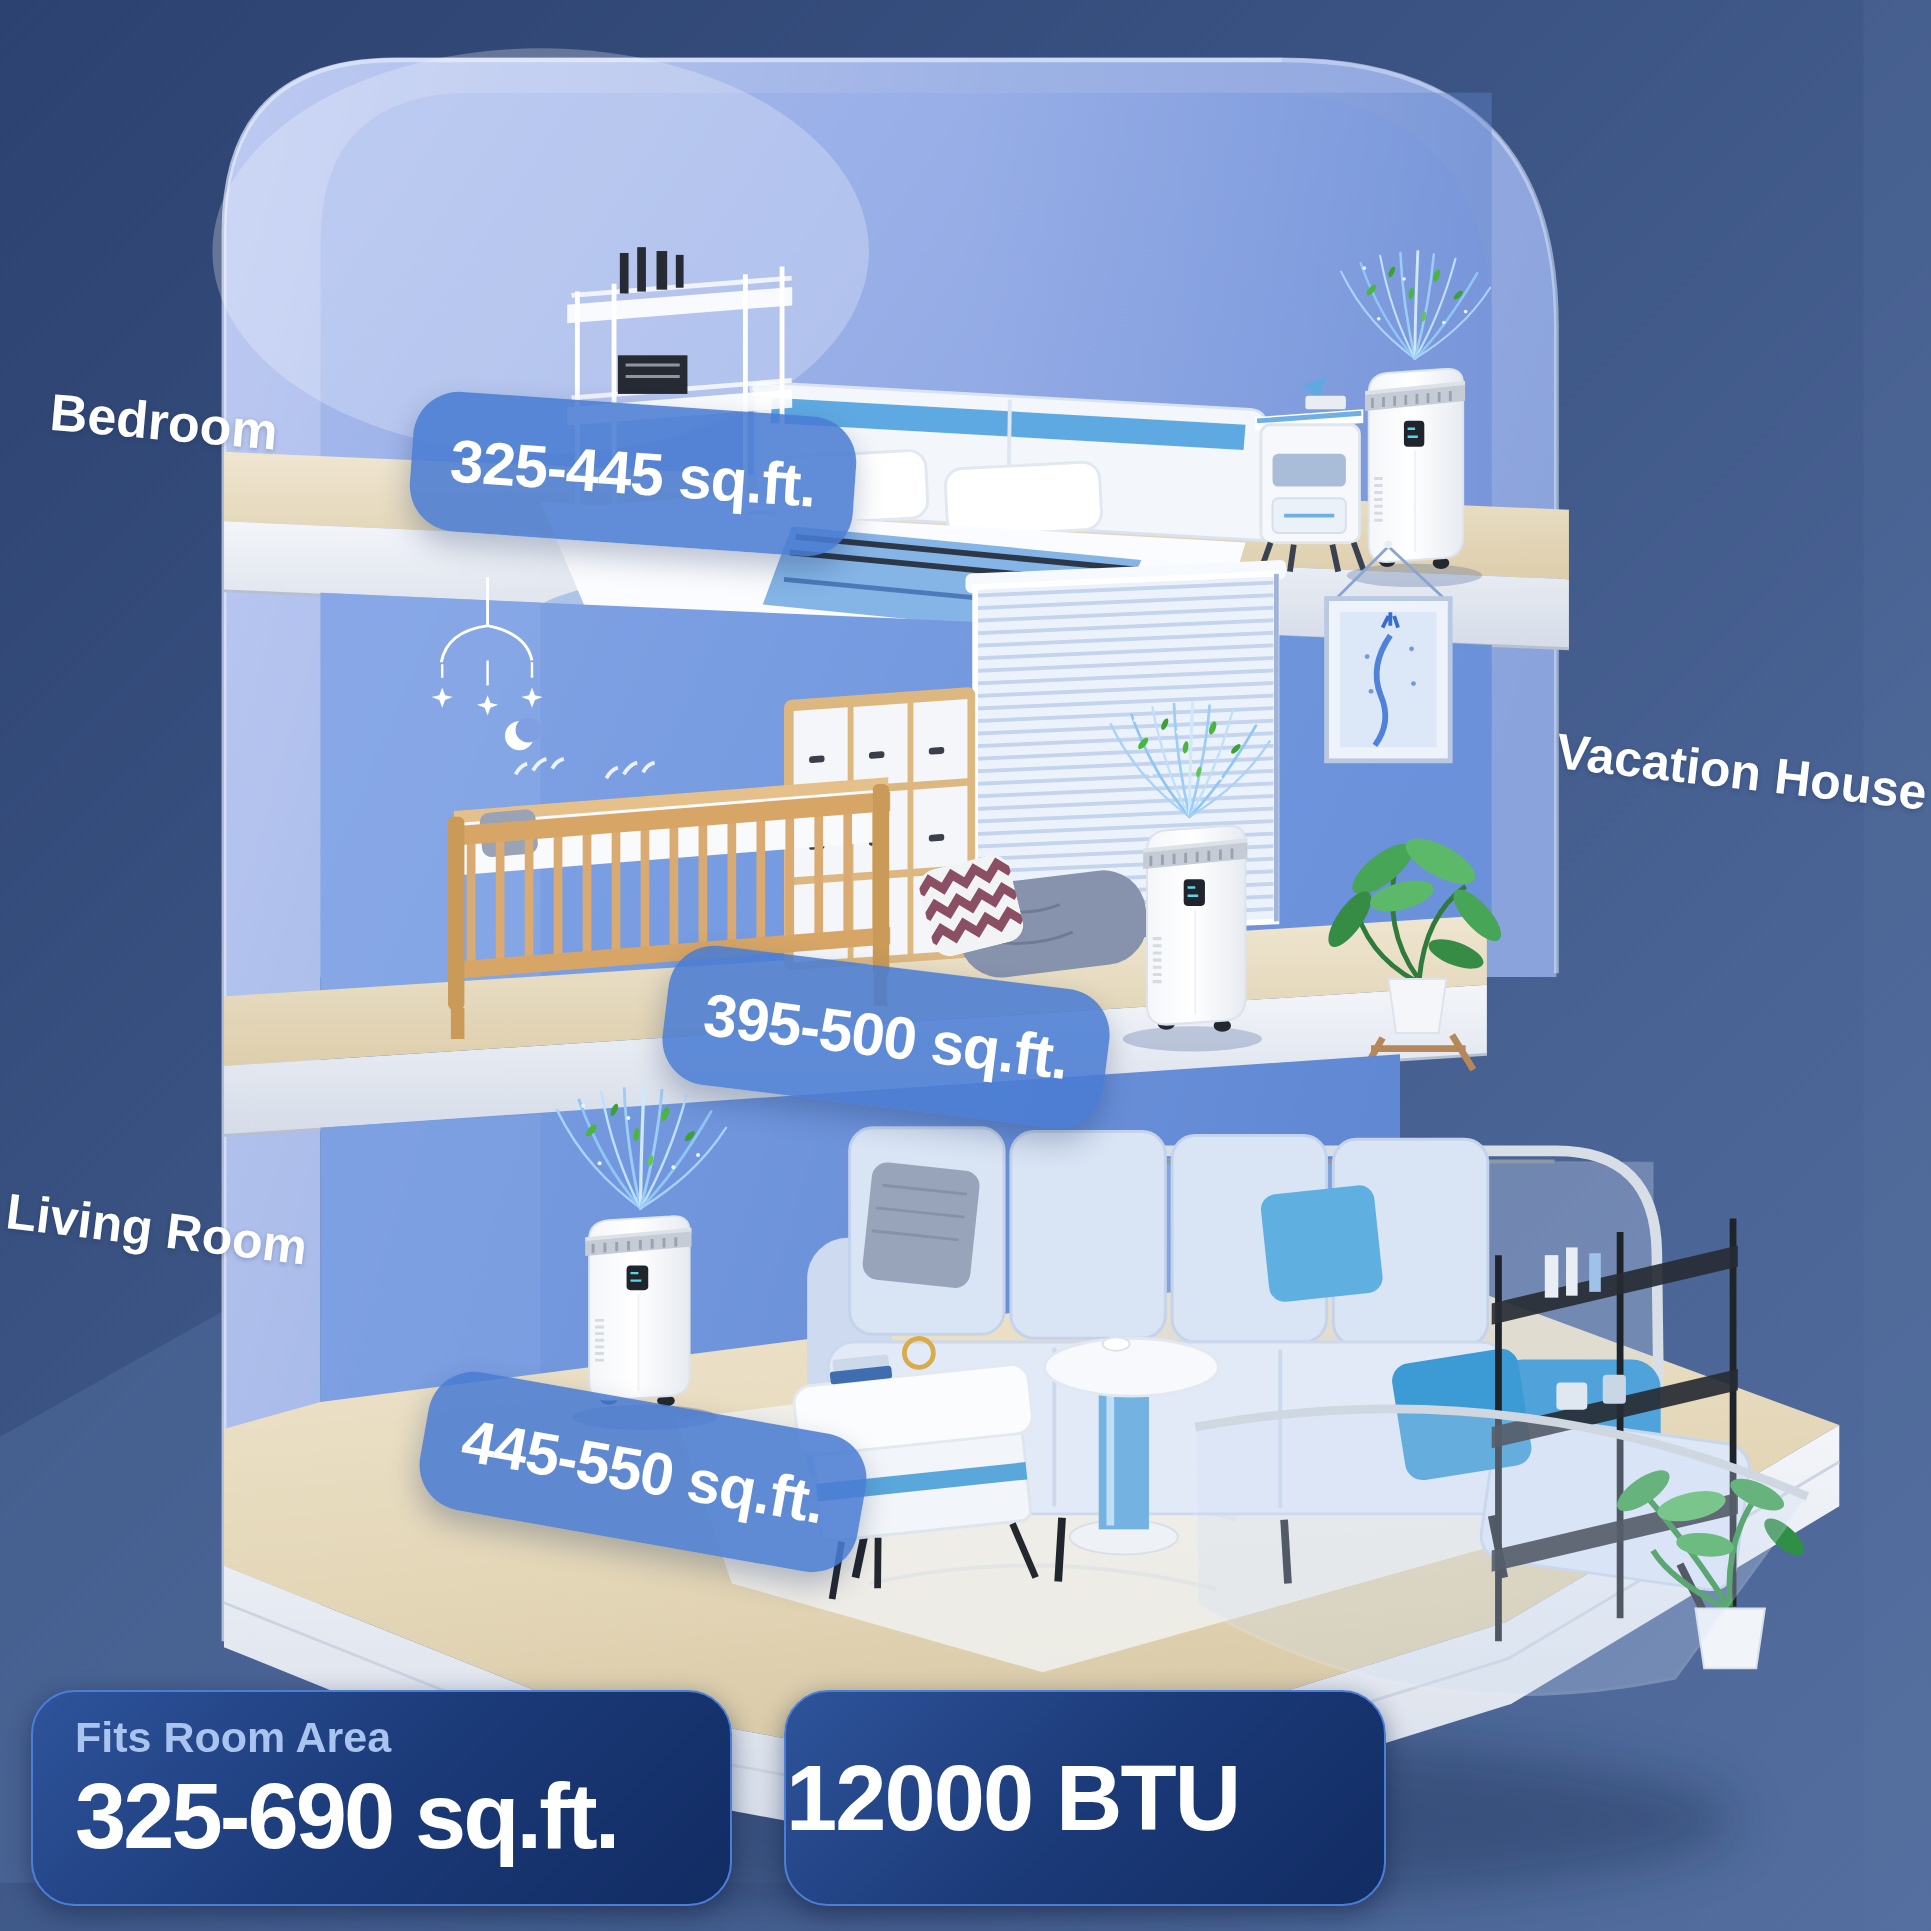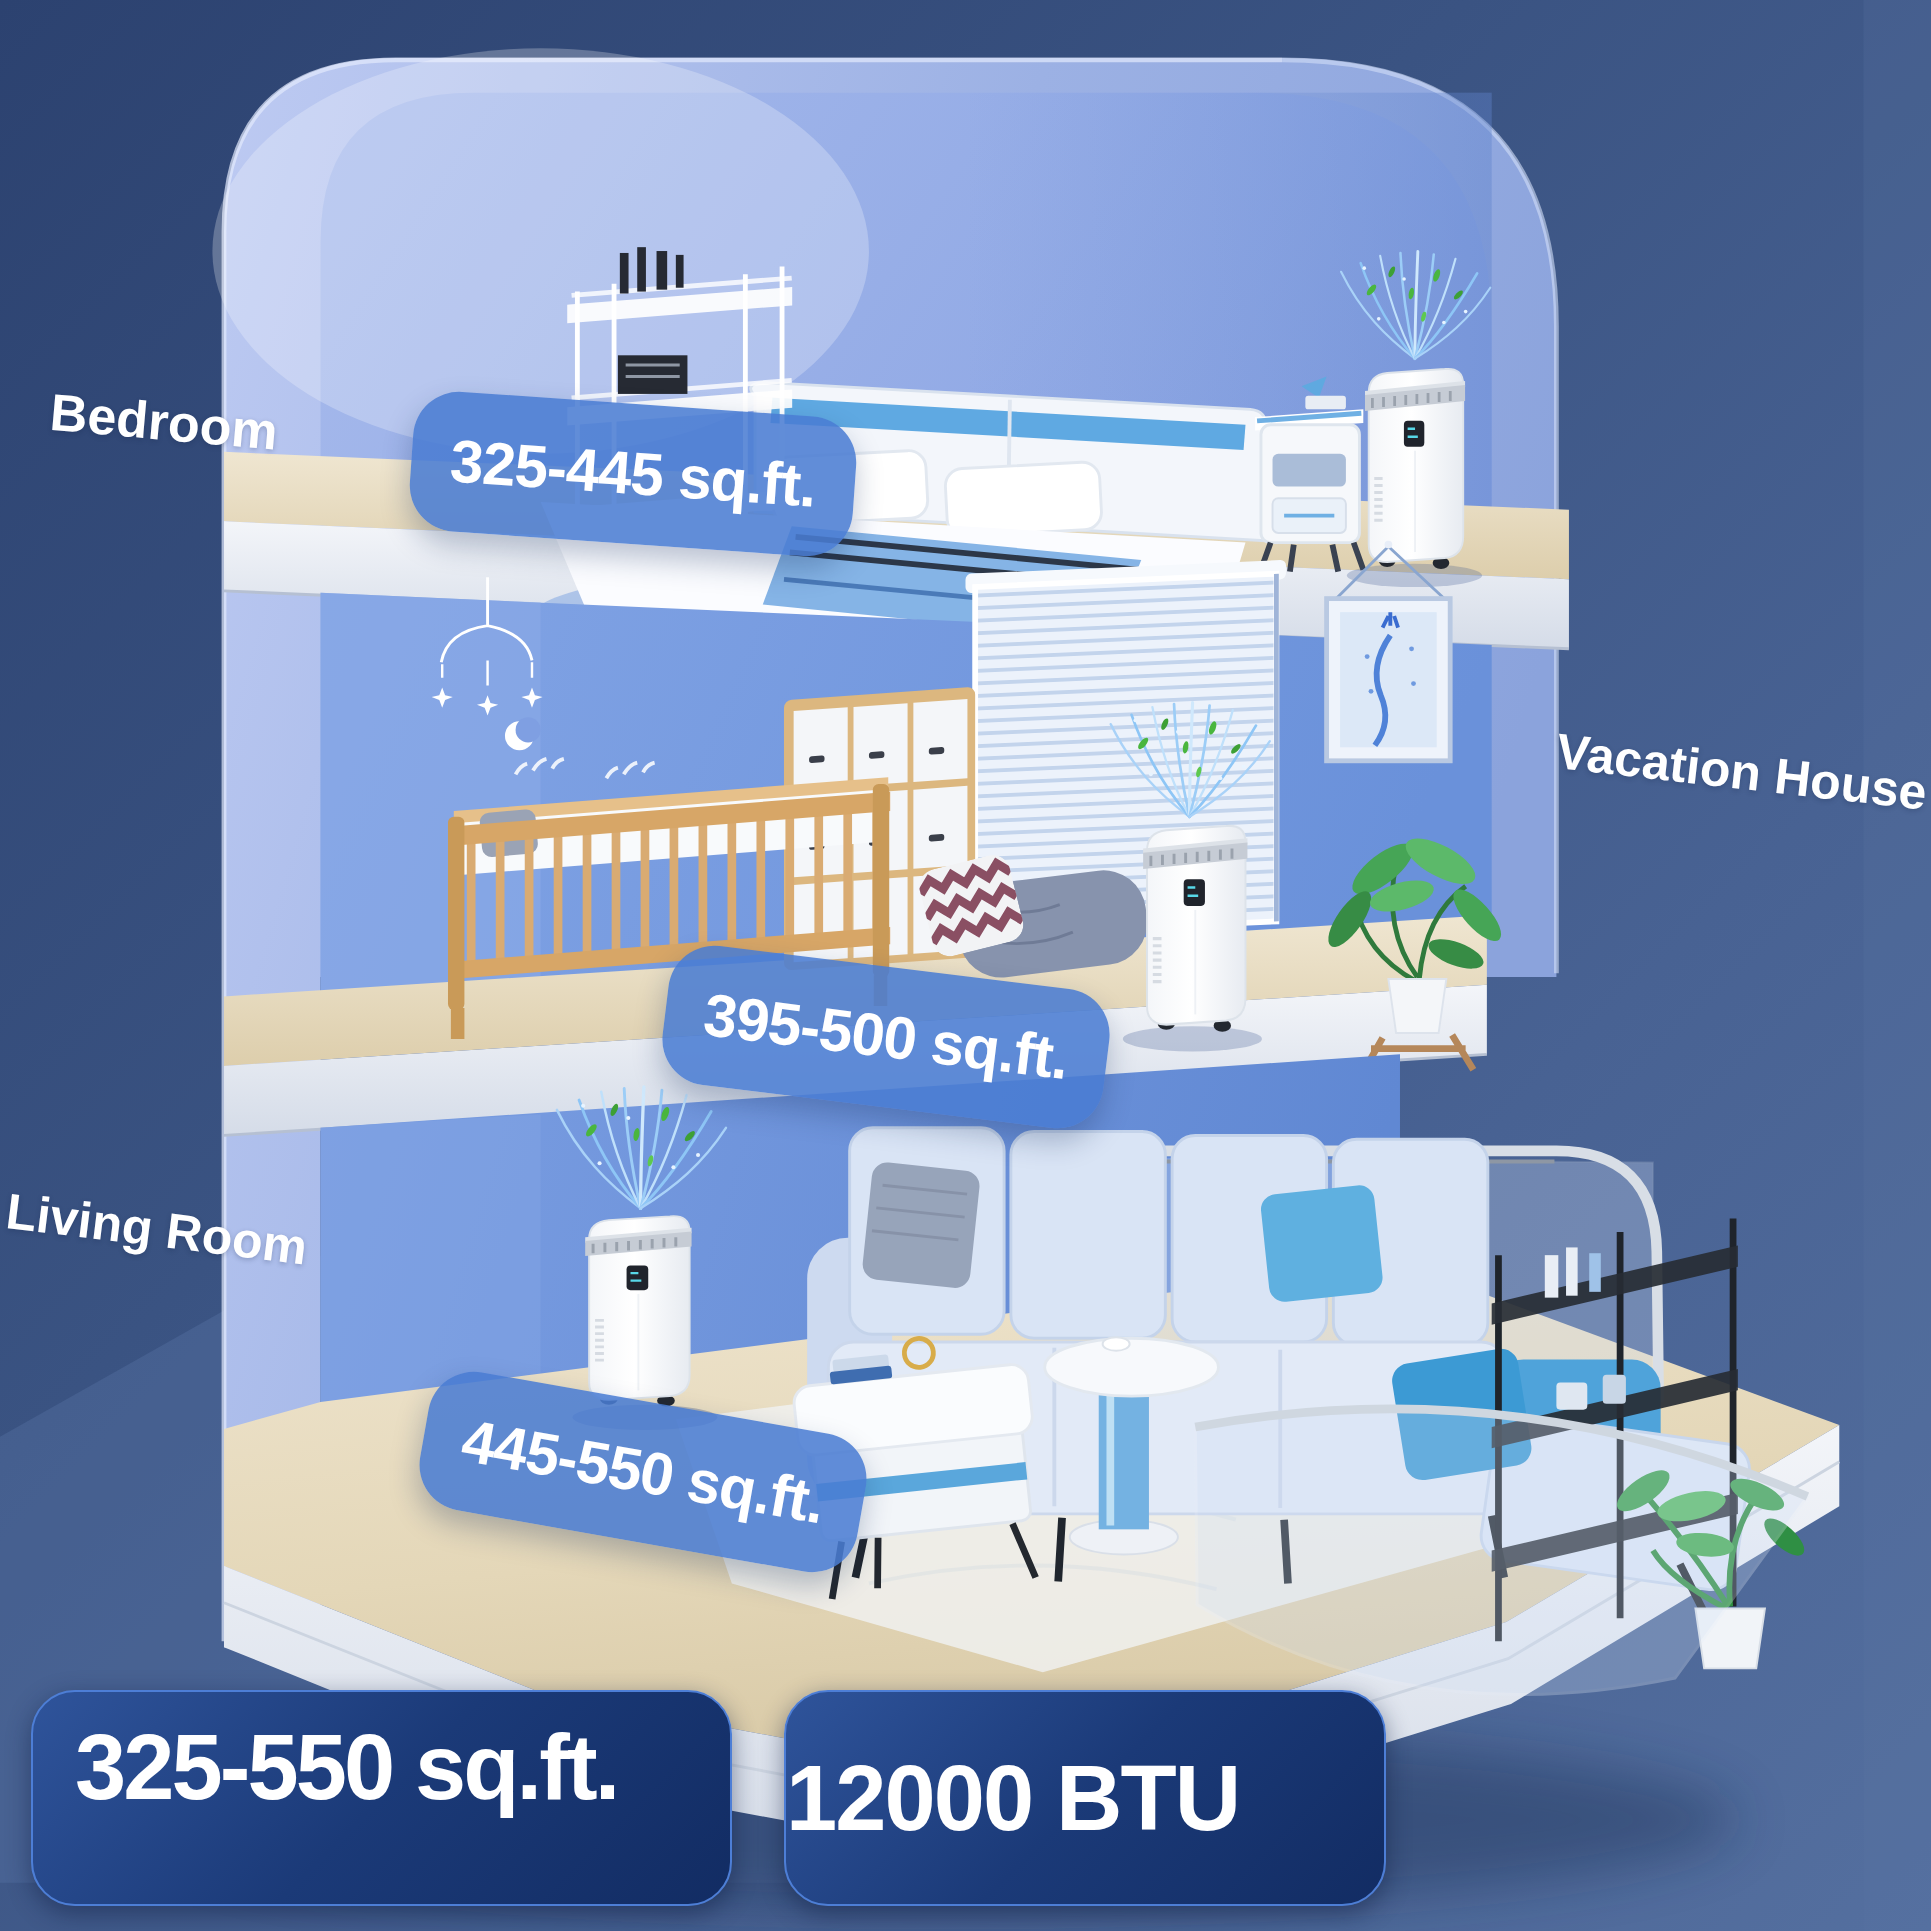--- a/index.html
+++ b/index.html
@@ -381,19 +381,20 @@
 
   <div class="label label-bedroom">Bedroom</div>
   <div class="label label-vacation">Vacation House</div>
   <div class="label label-living">Living Room</div>
 
   <div class="badge badge-1">325-445 sq.ft.</div>
   <div class="badge badge-2">395-500 sq.ft.</div>
   <div class="badge badge-3">445-550 sq.ft.</div>
 
   <div class="pill pill-fits">
-    <div class="pill-value">325-550 sq.ft.</div>
+    <div class="pill-title">Fits Room Area</div>
+    <div class="pill-value">325-690 sq.ft.</div>
   </div>
   <div class="pill pill-btu">
     <span>12000 BTU</span>
   </div>
 </div>
 
 
 </body></html>

